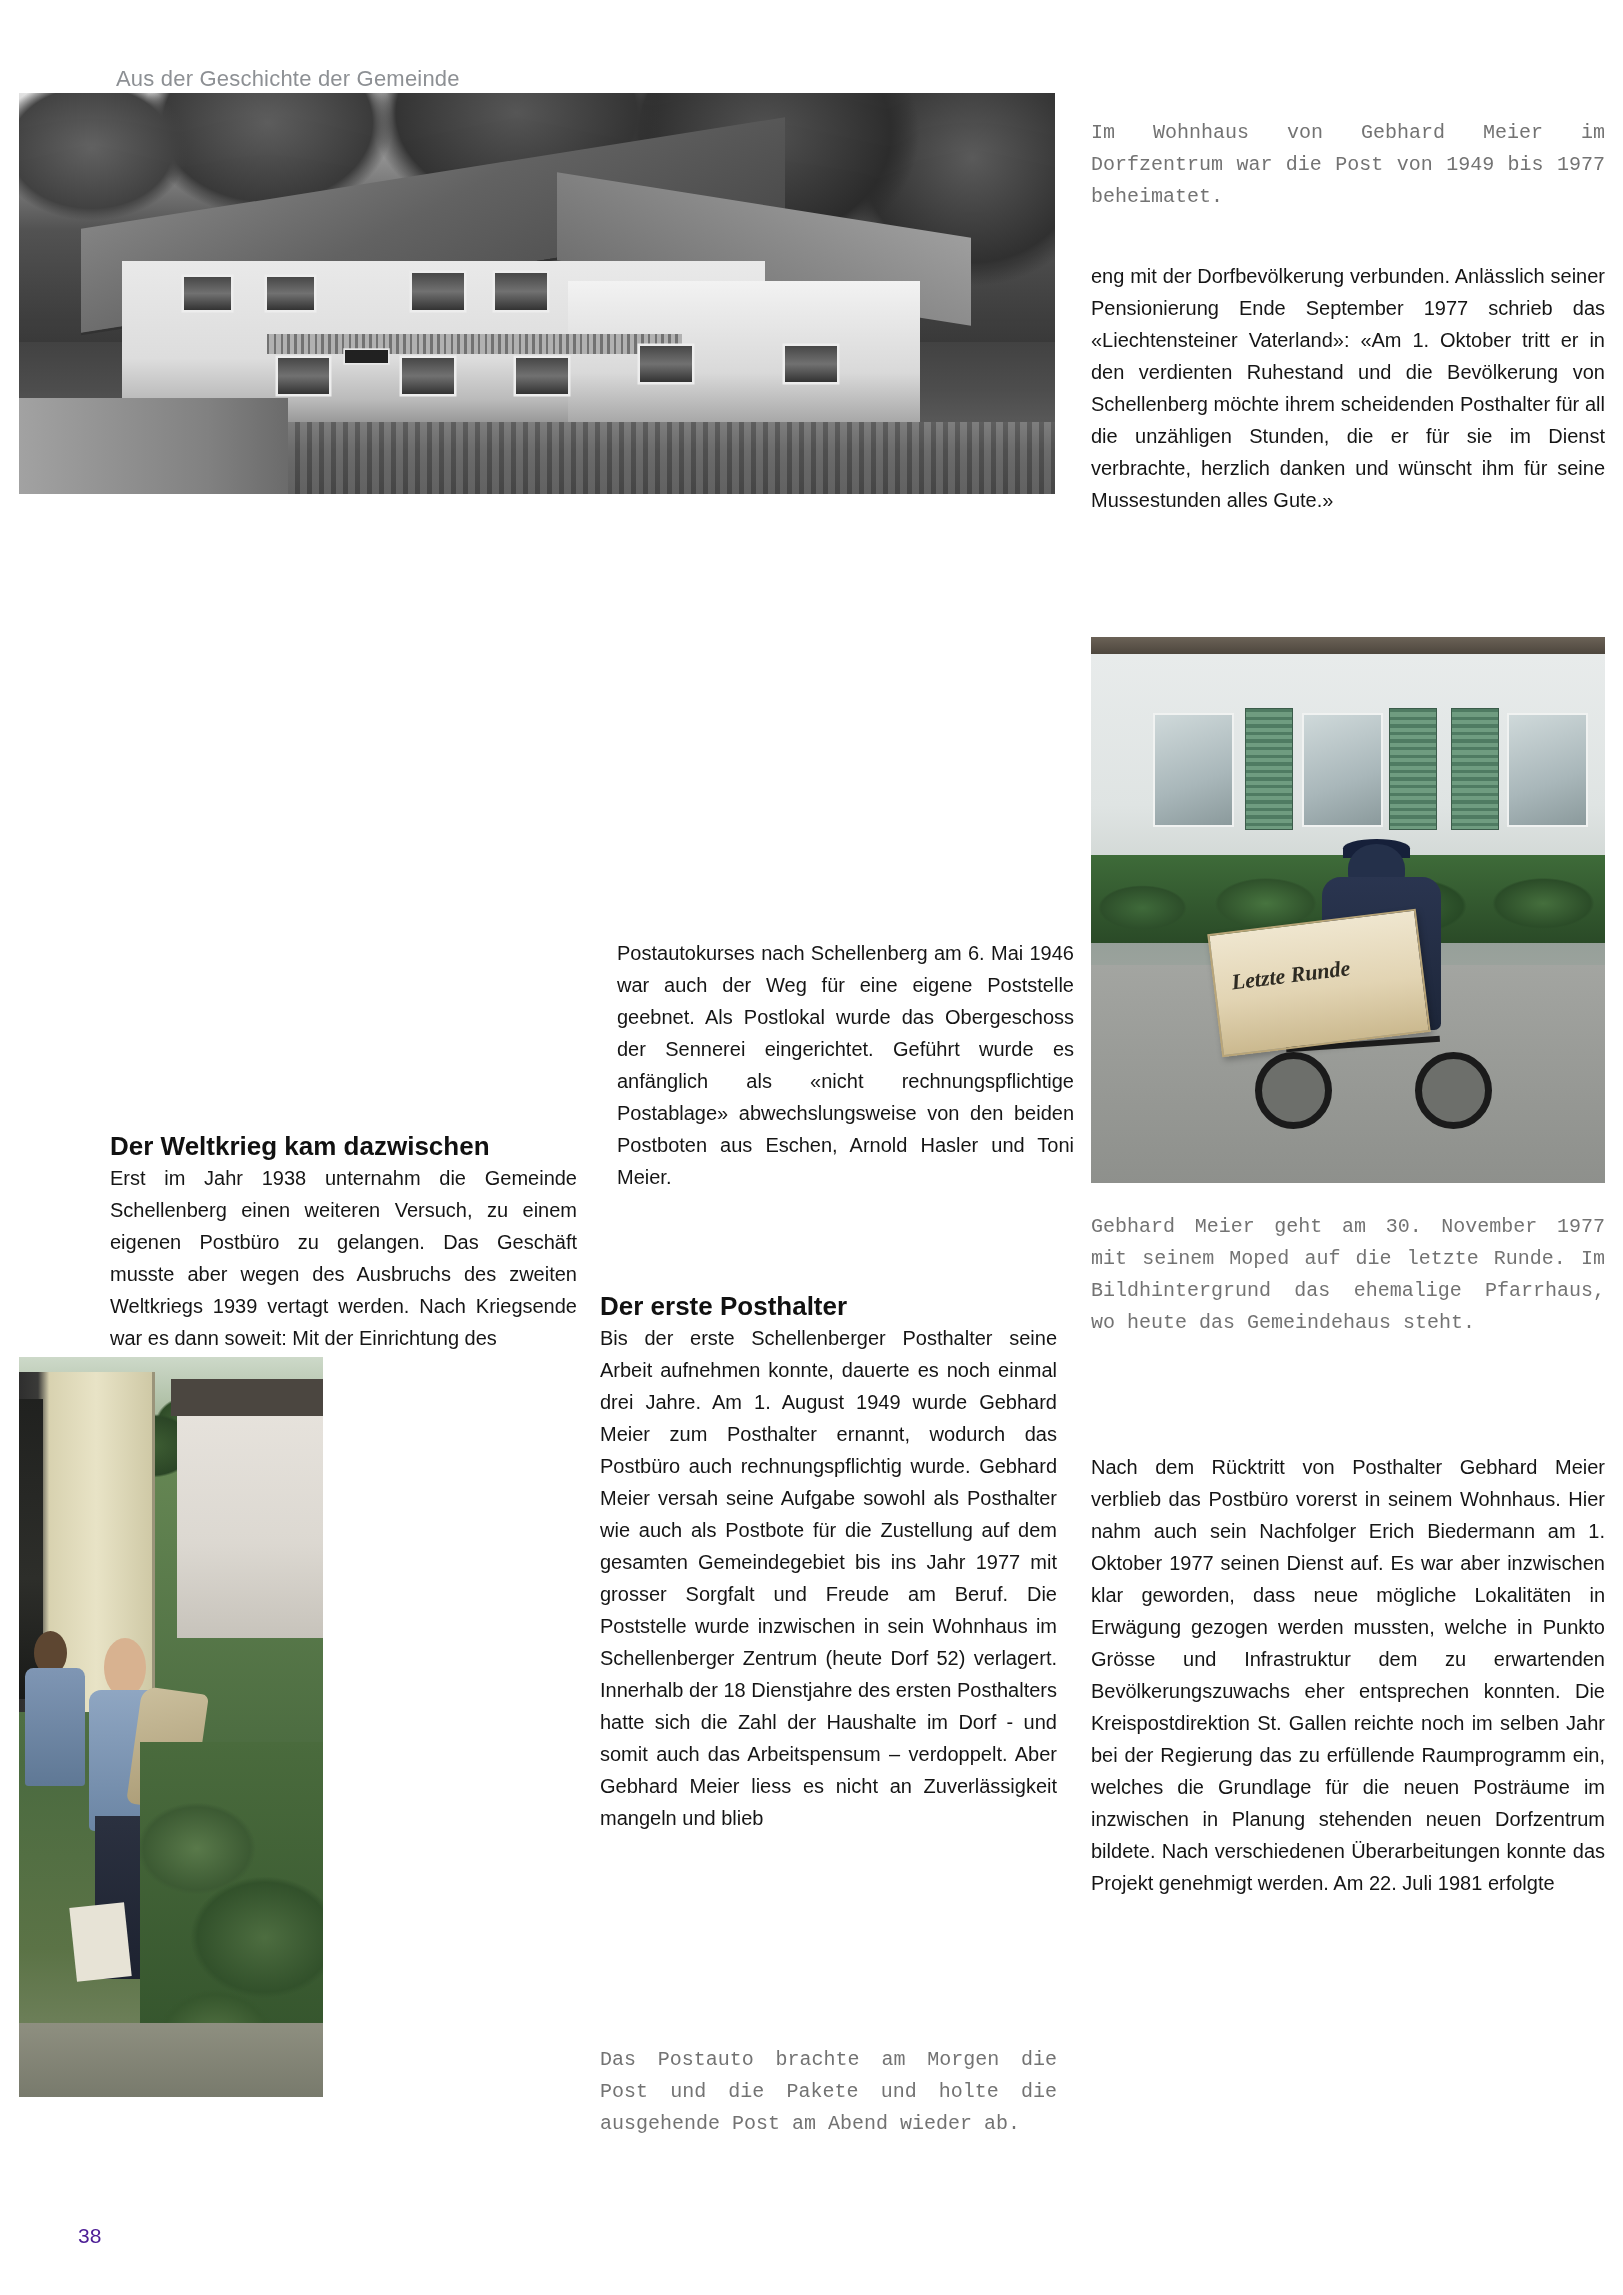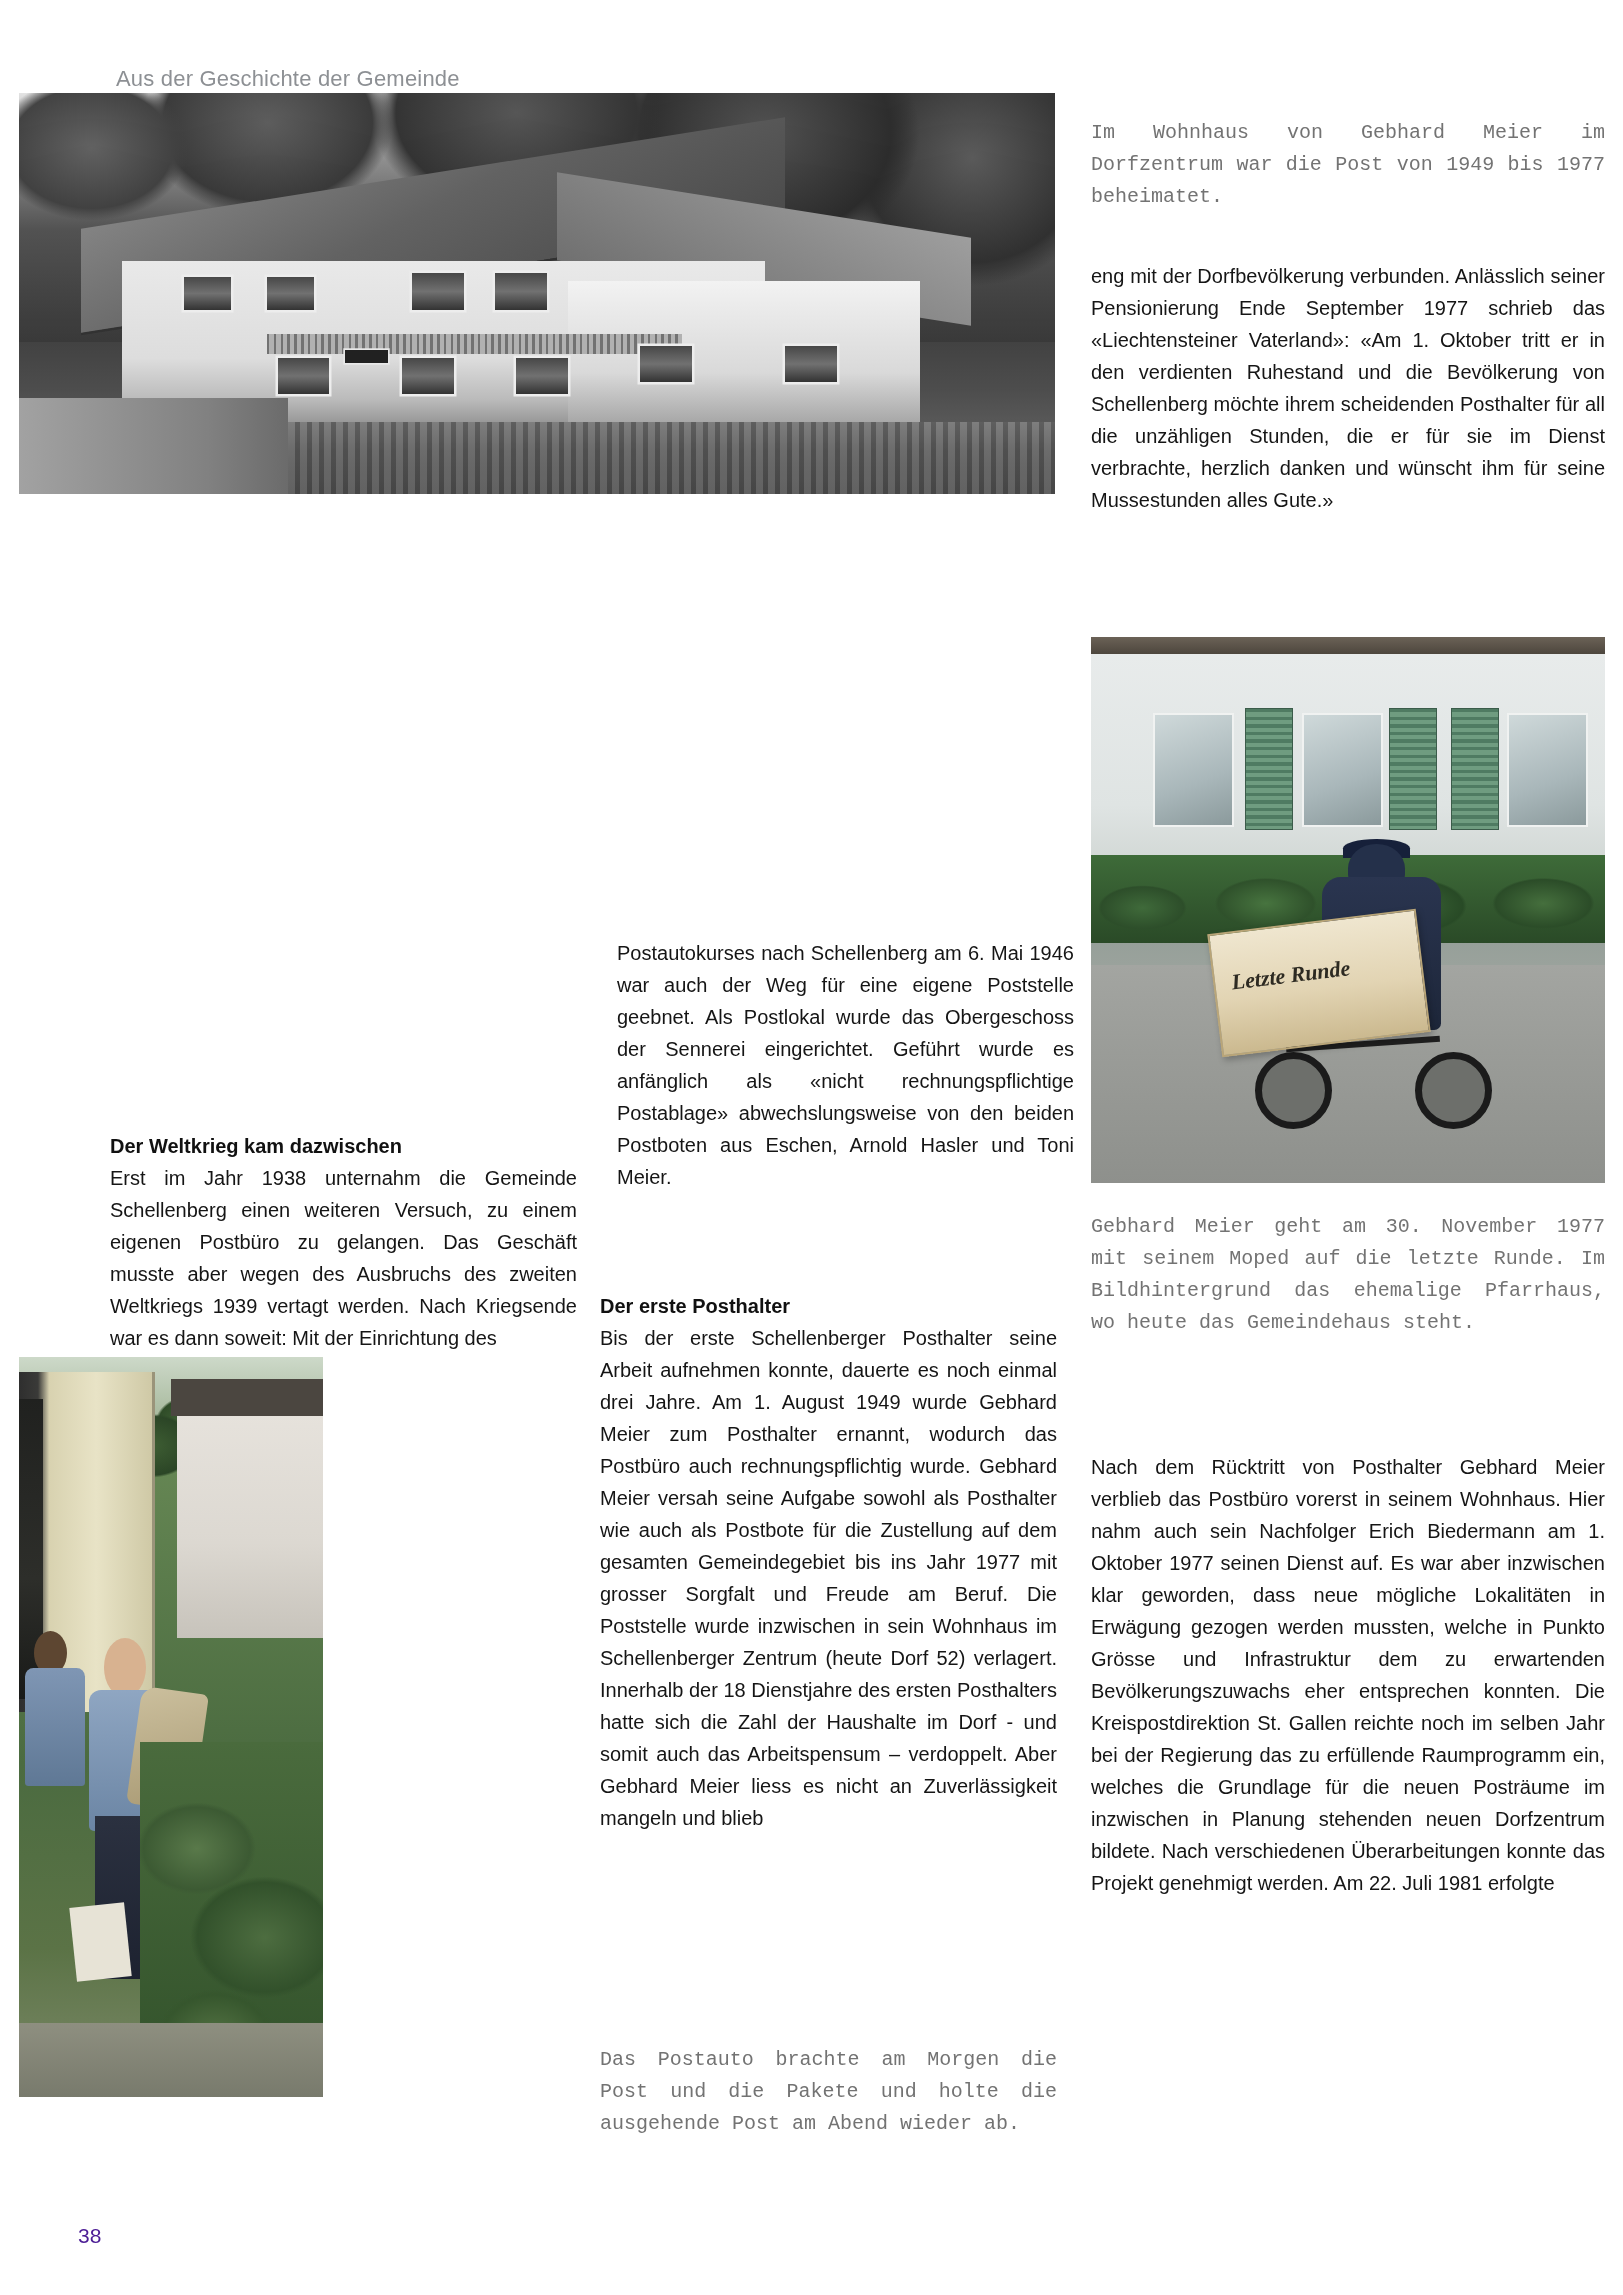--- a/index.html
+++ b/index.html
@@ -53,21 +53,21 @@
     text-justify: inter-word;
     color: #151515;
     hyphens: manual;
   }
   .col-text.caption {
     color: #737373;
     font-family: Liberation Mono, monospace;
   }
   .subhead {
     position: absolute;
-    font-size: 20px;
+    font-size: 26px;
     line-height: 32px;
     font-weight: bold;
     color: #111111;
   }
 
   
   .photo {
     position: absolute;
     overflow: hidden;
   }

